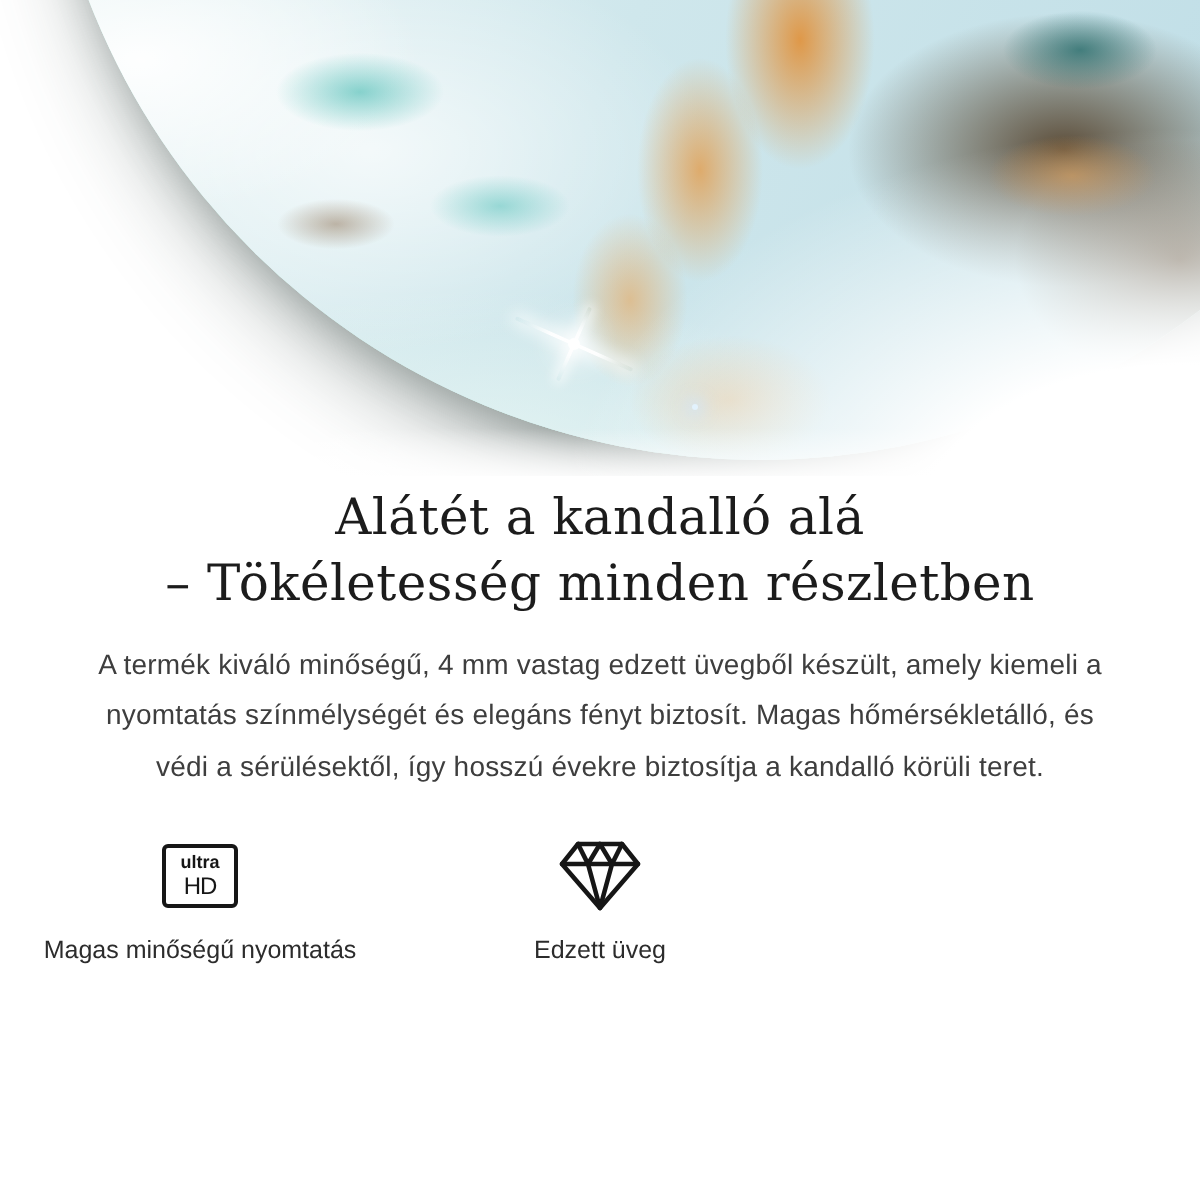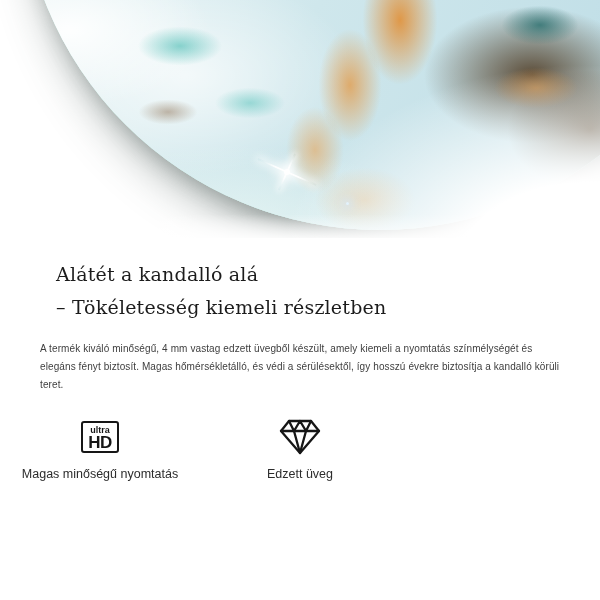--- a/index.html
+++ b/index.html
@@ -50,61 +50,61 @@
     transform:rotate(24deg);box-shadow:0 0 8px 2px rgba(255,255,255,.75);}
   .sparkle::after{content:"";position:absolute;left:2px;top:-17px;width:2px;height:40px;border-radius:2px;
     background:linear-gradient(180deg,transparent,rgba(255,255,255,.9) 35%,#fff 50%,rgba(255,255,255,.9) 65%,transparent);
     transform:rotate(24deg);box-shadow:0 0 6px 2px rgba(255,255,255,.6);}
   .glint{position:absolute;left:346px;top:202px;width:3px;height:3px;border-radius:50%;
     background:rgba(225,242,255,.95);box-shadow:0 0 8px 3px rgba(205,230,255,.7);}
 
   
   .content{padding:0 40px;}
   h1{
-    margin:16px;padding-top:4px;
+    margin:0;padding-top:4px;
     font-family:"DejaVu Serif","Liberation Serif",serif;font-weight:400;
-    font-size:19px;line-height:33px;color:var(--heading-text,#1c1c1c);letter-spacing:.2px;
+    font-size:25px;line-height:33px;color:var(--heading-text,#1c1c1c);letter-spacing:.2px;text-align:center;
   }
   h1 span{display:block;}
   .desc{
     margin:12px 0 0;max-width:522px;
-    font-size:10px;line-height:1.82;color:var(--body-text,#3e3e3e);letter-spacing:.1px;
+    font-size:14px;line-height:1.82;color:var(--body-text,#3e3e3e);letter-spacing:.1px;text-align:center;
   }
 
   
   .features{margin-top:18px;width:600px;display:grid;grid-template-columns:repeat(3,1fr);row-gap:20px;}
   .feature{display:flex;flex-direction:column;}
   .icon-wrap{height:48px;display:flex;align-items:center;justify-content:center;}
   .feature .label{margin-top:6px;font-size:12.5px;color:var(--label-text,#2c2c2c);text-align:center;}
   svg.ic{stroke:var(--icon-stroke,#161616);fill:none;stroke-width:2.3;stroke-linecap:round;stroke-linejoin:round;}
   svg.ic .fill{fill:var(--icon-stroke,#161616);stroke:none;}
   svg.ic .hatch{stroke:#fff;stroke-width:2.2;stroke-linecap:butt;}
   .uhd{
     box-sizing:border-box;width:38px;border:2.5px solid var(--icon-stroke,#161616);border-radius:3px;
     text-align:center;padding:2px 0 1px;color:var(--icon-stroke,#161616);
   }
   .uhd .t{display:block;font-size:9px;font-weight:700;line-height:10px;letter-spacing:0;}
-  .uhd .b{display:block;font-size:17px;font-weight:700;line-height:15px;letter-spacing:-.5px;}
+  .uhd .b{display:block;font-size:12px;font-weight:400;line-height:15px;letter-spacing:-.5px;}
 </style>
 </head>
 <body>
 
 <div class="photo">
   <div class="plate">
     <div class="marble"></div>
   </div>
   <div class="fade"></div>
   <div class="sparkle"></div>
   <div class="glint"></div>
 </div>
 
 <div class="content">
   <h1>
     <span>Alátét a kandalló alá</span>
-    <span>– Tökéletesség kiemeli részletben</span>
+    <span>– Tökéletesség minden részletben</span>
   </h1>
   <p class="desc">A termék kiváló minőségű, 4 mm vastag edzett üvegből készült, amely kiemeli a nyomtatás színmélységét és elegáns fényt biztosít. Magas hőmérsékletálló, és védi a sérülésektől, így hosszú évekre biztosítja a kandalló körüli teret.</p>
 </div>
 
 <div class="features">
 
 
   <div class="feature">
     <div class="icon-wrap">
       <div class="uhd">

